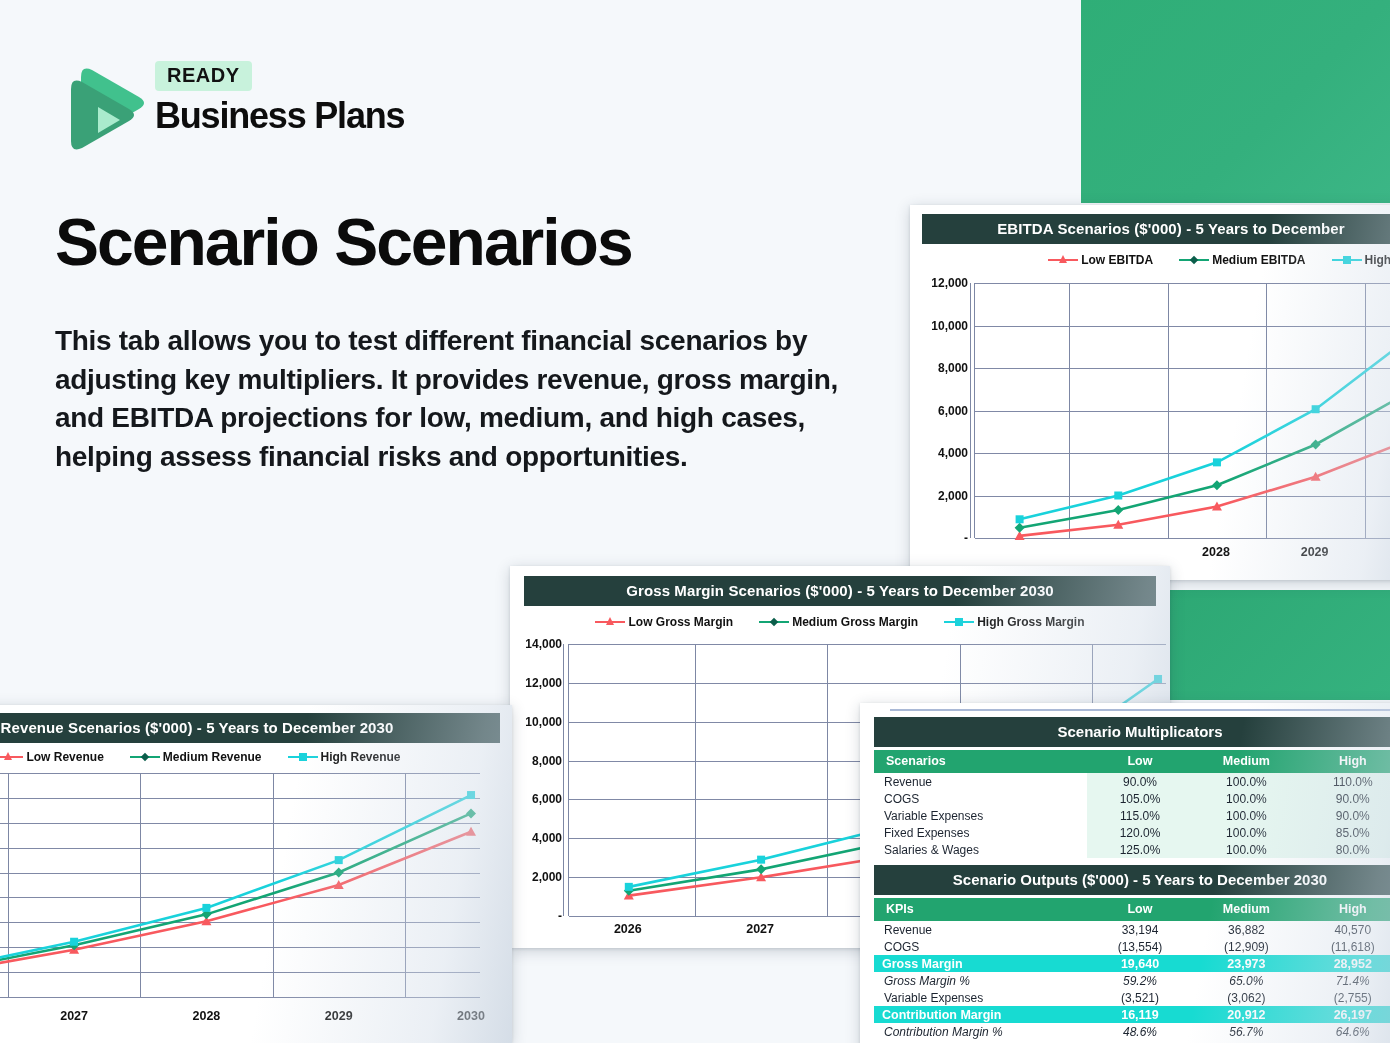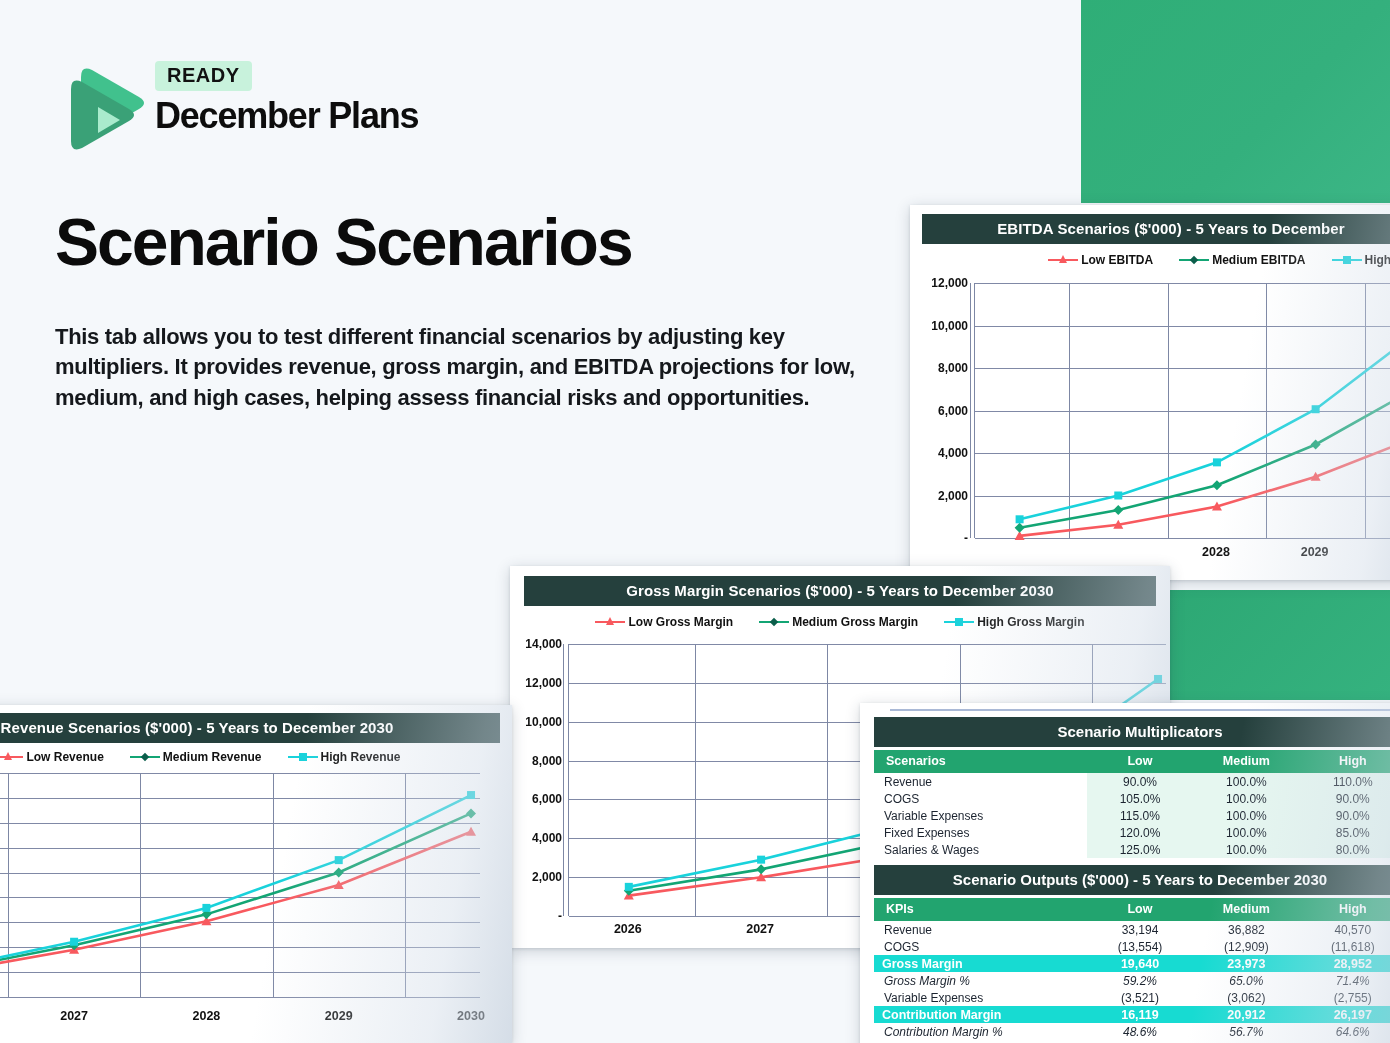--- a/index.html
+++ b/index.html
@@ -36,21 +36,21 @@
   }
 
   
   .hero-title {
     position: absolute; left: 55px; top: 208px;
     font-size: 66px; font-weight: 800; color: #0b0b0b; letter-spacing: -2px;
     line-height: 1.05;
   }
   .hero-desc {
     position: absolute; left: 55px; top: 322px; width: 800px;
-    font-size: 22px; font-weight: 700; color: #15181c; line-height: 1.38;
+    font-size: 28px; font-weight: 700; color: #15181c; line-height: 1.38;
     letter-spacing: -.3px;
   }
 
   
   .card {
     position: absolute; background: #ffffff;
     box-shadow: 0 3px 14px rgba(35,50,70,.20), 0 1px 3px rgba(35,50,70,.14);
   }
   .card-sheen {
     position: absolute; inset: 0; pointer-events: none;
@@ -122,21 +122,21 @@
 <div class="logo-wrap">
   <div class="logo-mark">
     <svg viewBox="0 0 92 100" width="92" height="100">
       <path d="M26 22 Q26 10 37 15 L84 42 Q94 48 84 54 L37 81 Q26 86 26 74 Z" fill="#41c18d"></path>
       <path d="M16 44 Q16 32 27 37 L74 64 Q84 70 74 76 L27 103 Q16 108 16 96 Z" fill="#3aa177" transform="translate(0,-10)"></path>
       <path d="M43 52 L65 65 L43 78 Z" fill="#a9ebcd"></path>
     </svg>
   </div>
   <div class="brand-text">
     <span class="ready-badge">READY</span>
-    <span class="brand-name">December Plans</span>
+    <span class="brand-name">Business Plans</span>
   </div>
 </div>
 
 <h1 class="hero-title">Scenario Scenarios</h1>
 <p class="hero-desc">This tab allows you to test different financial scenarios by adjusting key multipliers. It provides revenue, gross margin, and EBITDA projections for low, medium, and high cases, helping assess financial risks and opportunities.</p>
 
 <div class="card" style="left:910px; top:205px; width:520px; height:375px;">
   <div style="padding:9px 10px 0 12px;">
     <div class="chart-title">EBITDA Scenarios ($'000) - 5 Years to December</div>
   </div>

